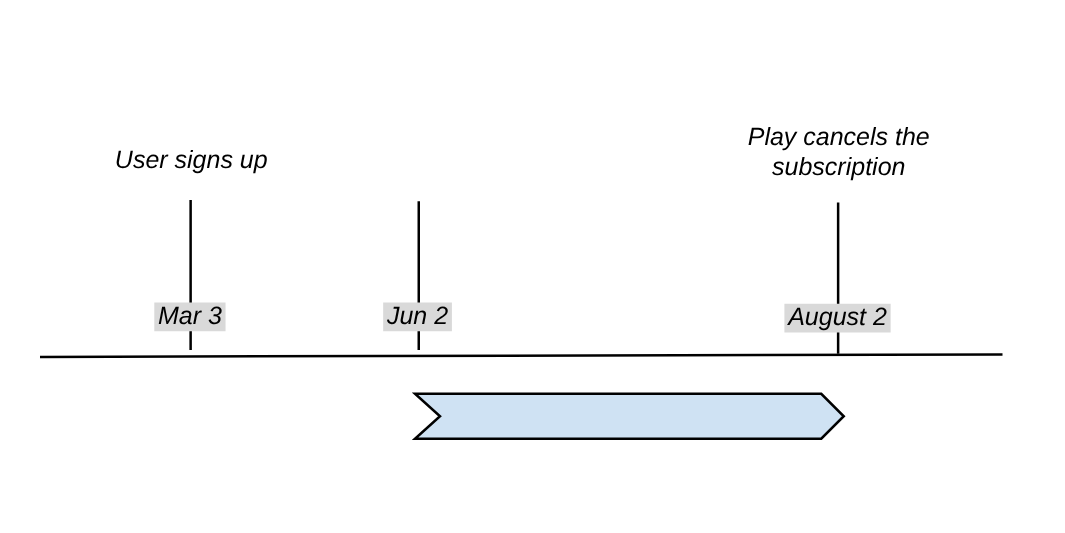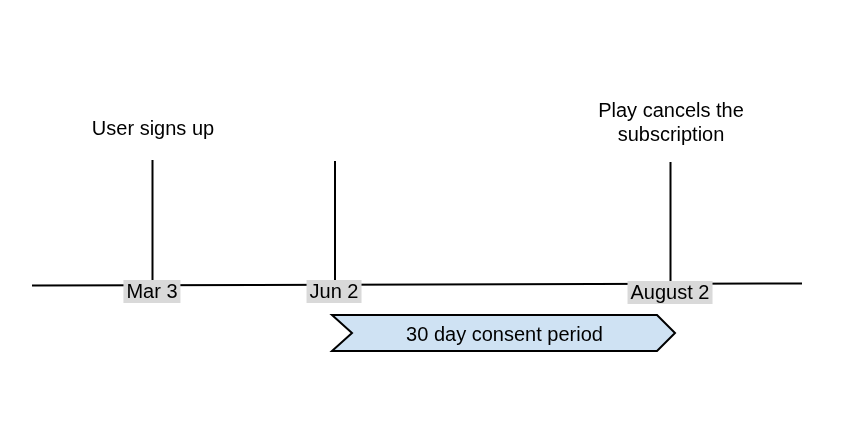--- a/index.html
+++ b/index.html
@@ -8,20 +8,21 @@
     background: #ffffff;
   }
   .canvas {
     position: relative;
     width: 852px;
     height: 426px;
     background: #ffffff;
     overflow: hidden;
     font-family: "Liberation Sans", "DejaVu Sans", sans-serif;
     color: #000000;
+    font-style: italic;
   }
   .gfx {
     position: absolute;
     left: 0;
     top: 0;
   }
   .event-label {
     position: absolute;
     font-size: 20px;
     line-height: 24px;
@@ -30,21 +31,20 @@
   .date-chip {
     position: absolute;
     transform: translateX(-50%);
     background: #d9d9d9;
     font-size: 20px;
     line-height: 23px;
     height: 23px;
     padding: 0 3px;
     white-space: nowrap;
     text-align: center;
-    margin-top: 38px;
   }
   .ribbon-label {
     position: absolute;
     font-size: 20px;
     line-height: 24px;
     text-align: center;
   }
 </style>
 </head>
 <body>
@@ -63,15 +63,14 @@
 
 
   <div class="event-label" style="left:581px; top:98px;  width:180px">Play cancels the subscription</div>
 
   <div class="date-chip" style="left:152px; top:242px">Mar 3</div>
 
   <div class="date-chip" style="left:334px; top:242px">Jun 2</div>
 
   <div class="date-chip" style="left:670px; top:243px">August 2</div>
 
-  <div class="ribbon-label" style="left:352px; top:322px; width:305px">30 day consent period</div>
 
 </div>
 
 </body></html>

